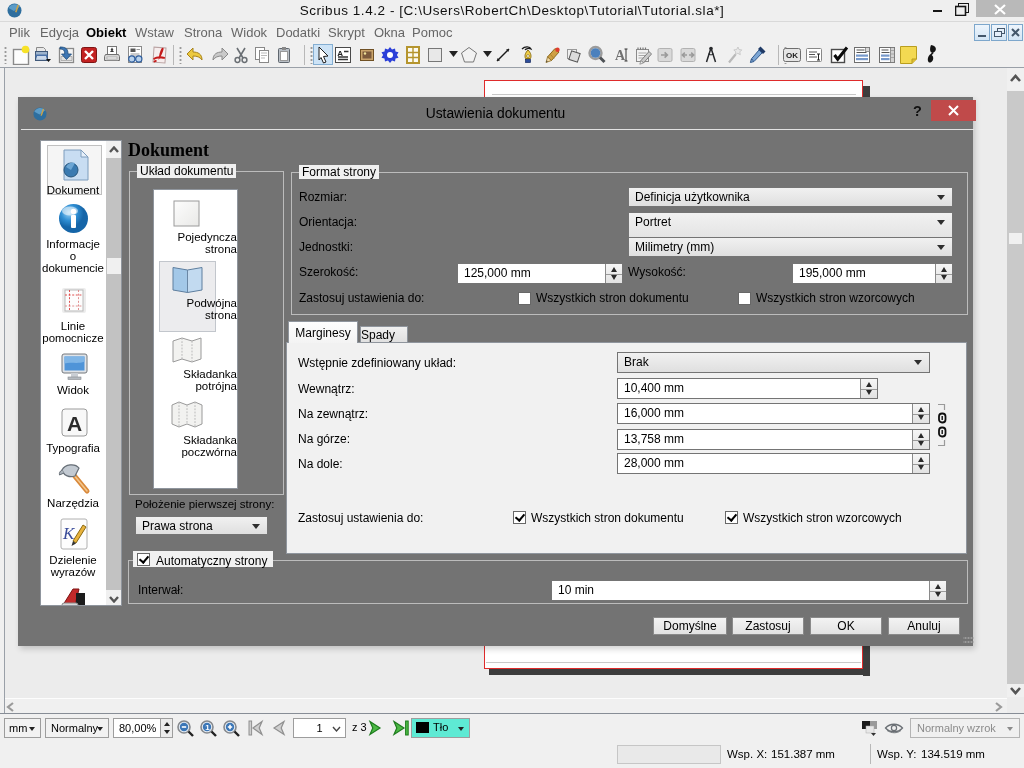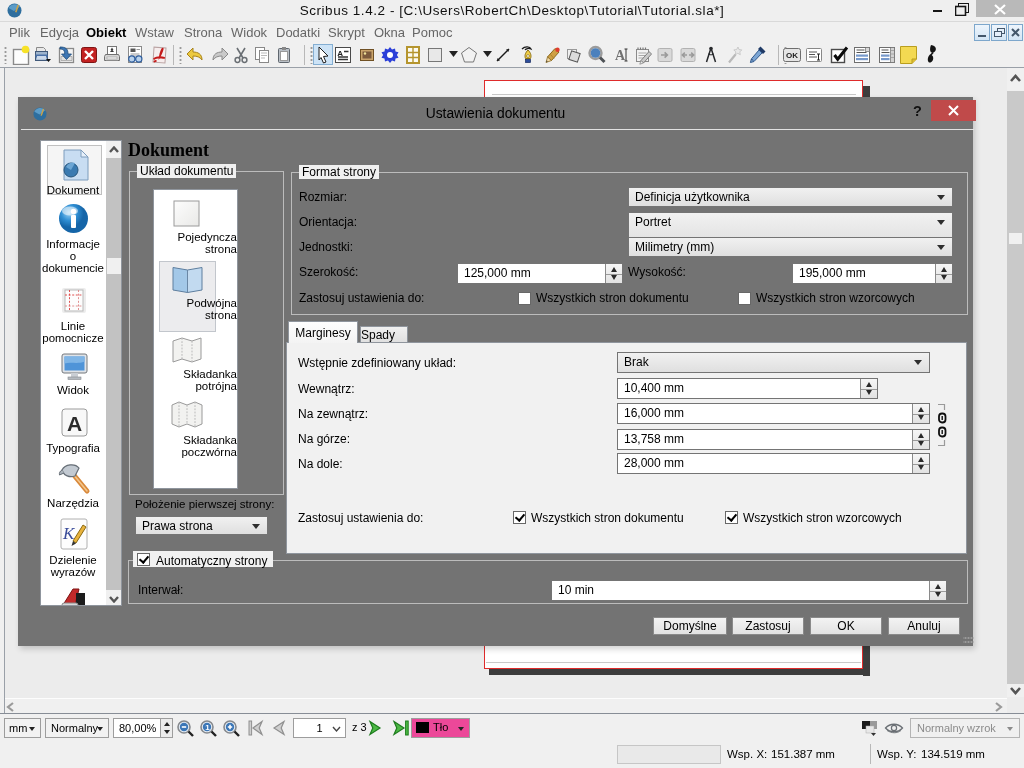--- a/index.html
+++ b/index.html
@@ -578,21 +578,21 @@
       </svg>
   </div>
   <div class="a" style="left:352px;top:7px">z 3</div>
   <svg class="a" style="left:367px;top:5px" width="17" height="18" viewBox="0 0 17 18">
       <path d="M3 2.5 L13 9 L3 15.5 L5.8 9 Z" fill="#4cb944" stroke="#1d7c1d" stroke-width="1.2"></path>
     </svg>
   <svg class="a" style="left:392px;top:5px" width="19" height="18" viewBox="0 0 19 18">
       <path d="M2 2.5 L12 9 L2 15.5 L4.8 9 Z" fill="#4cb944" stroke="#1d7c1d" stroke-width="1.2"></path>
       <rect x="13.6" y="2" width="2.6" height="14" fill="#4cb944" stroke="#1d7c1d" stroke-width="1"></rect>
     </svg>
-  <div class="a" style="left:411px;top:4px;width:59px;height:20px;background:#ec4899;border:1px solid #9d9d9d">
+  <div class="a" style="left:411px;top:4px;width:59px;height:20px;background:#5eead4;border:1px solid #9d9d9d">
     <div class="a" style="left:4px;top:3px;width:13px;height:11px;background:#000"></div>
     <span class="a" style="left:21px;top:2px">Tło</span>
     <i class="a" style="right:5px;top:8px;border:3.5px solid transparent;border-top:4.5px solid #222"></i>
   </div>
 
   <svg class="a" style="left:861px;top:5px" width="18" height="18" viewBox="0 0 18 18">
       <rect x="1" y="2" width="8" height="8" fill="#1b1b1b"></rect>
       <rect x="9" y="2" width="7" height="8" fill="#9a9a9a"></rect>
       <rect x="5" y="7" width="8" height="7" fill="#e8e8e8" stroke="#aaa" stroke-width="0.5"></rect>
       <path d="M10 14 h5 l-2.5 3 z" fill="#333"></path>

